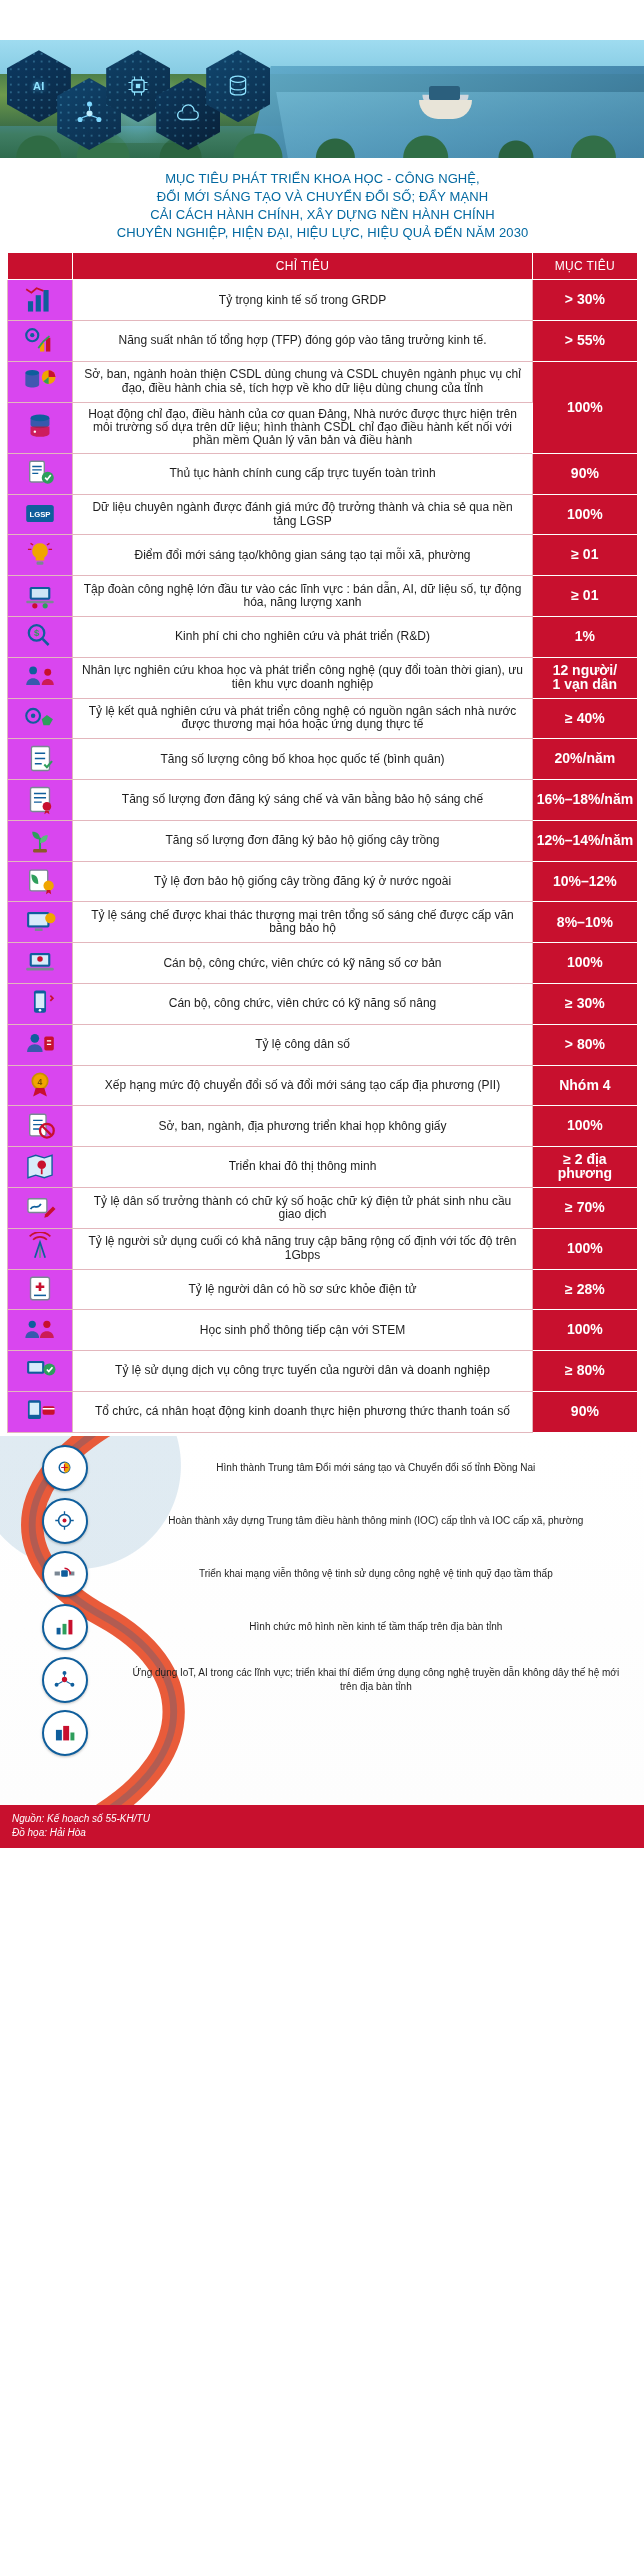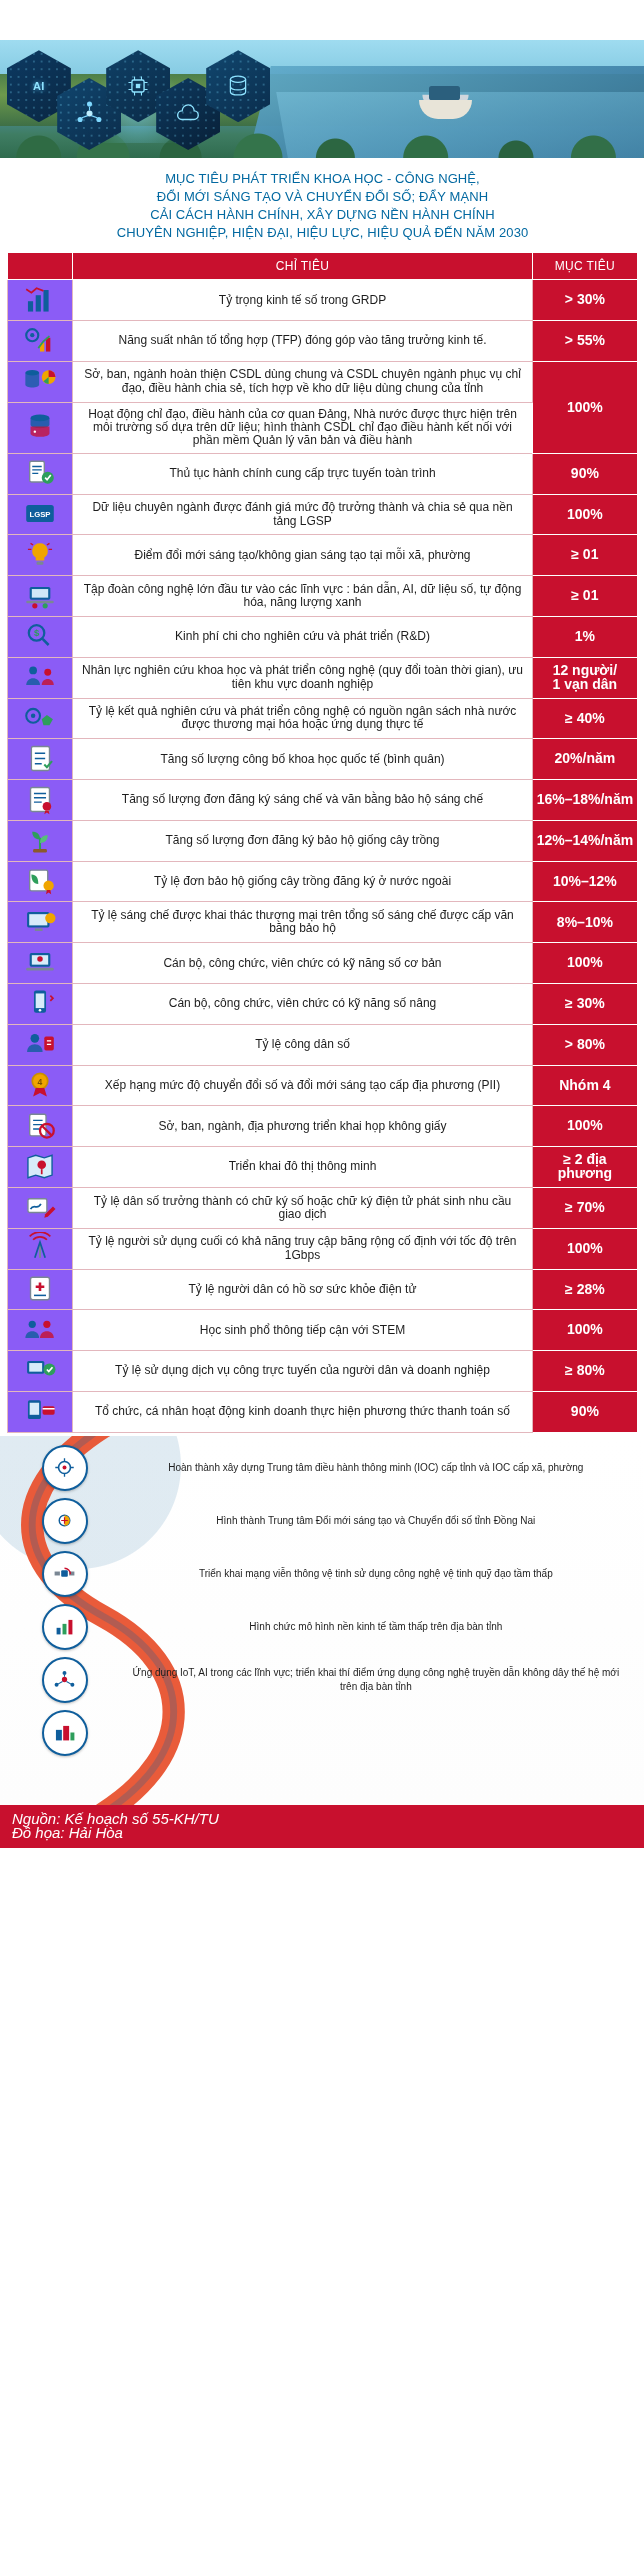--- a/index.html
+++ b/index.html
@@ -140,21 +140,21 @@
   th.col-val  { width: 103px; }
 
   .table td {
     border: 0.9px solid #e3b7bd;
     vertical-align: middle;
   }
   td.icon-cell {
     width: 64px;
     padding: 3.4px 1.7px;
     text-align: right;
-    background: #8b5cf6;
+    background: #d946ef;
     border-left: 0.9px solid #e3b7bd;
   }
   td.name-cell {
     padding: 5.2px 8.6px;
     font-size: 12px;
     line-height: 13.3px;
     text-align: center;
     color: #1d1d1d;
     background: #ffffff;
   }
@@ -229,21 +229,21 @@
     text-align: center;
     padding: 3.4px 12px 3.4px 0;
     color: #1d1d1d;
   }
 
   
   .footer {
     background: #c8102e;
     color: #ffffff;
     padding: 6.9px 12px 8.6px 12px;
-    font-size: 15px;
+    font-size: 10px;
     line-height: 13.7px;
   }
   .footer div { font-style: italic; }
 </style>
 </head>
 <body>
 
 <div class="page">
 
   <div class="hero">
@@ -700,39 +700,39 @@
     <div class="tl-bg"></div>
     <svg class="tl-curve" viewBox="0 0 260 430" preserveAspectRatio="none">
       <path d="M120 -10 C 10 60, 10 150, 120 210 C 230 270, 230 370, 120 440" fill="none" stroke="#e8522f" stroke-width="26" stroke-linecap="round" opacity="0.95"></path>
       <path d="M120 -10 C 10 60, 10 150, 120 210 C 230 270, 230 370, 120 440" fill="none" stroke="#0f5e9c" stroke-width="8" opacity="0.25"></path>
     </svg>
     <div id="timeline-rows">
         <div class="tl-row">
           <div class="tl-node">
             <div class="tl-circle">
               <svg width="29" height="29" viewBox="0 0 44 36" aria-hidden="true">
-                <circle cx="22" cy="18" r="9" fill="none" stroke="#0f5e9c" stroke-width="2.4"></circle>
-                <circle cx="22" cy="18" r="3" fill="#c8102e"></circle>
-                <path d="M22 9V4M22 32v-5M13 18H8M36 18h-5" stroke="#0f5e9c" stroke-width="2"></path>
+                <circle cx="22" cy="18" r="8" fill="none" stroke="#0f5e9c" stroke-width="2.2"></circle>
+                <path d="M22 10a8 8 0 0 1 0 16" fill="#f0a500"></path>
+                <path d="M22 13v10M17 18h10" stroke="#c8102e" stroke-width="1.8"></path>
               </svg>
             </div>
           </div>
-          <div class="tl-text">Hoàn thành xây dựng Trung tâm điều hành thông minh (IOC) cấp tỉnh và IOC cấp xã, phường</div>
+          <div class="tl-text">Hình thành Trung tâm Đổi mới sáng tạo và Chuyển đổi số tỉnh Đồng Nai</div>
         </div>
         <div class="tl-row">
           <div class="tl-node">
             <div class="tl-circle">
               <svg width="29" height="29" viewBox="0 0 44 36" aria-hidden="true">
-                <circle cx="22" cy="18" r="8" fill="none" stroke="#0f5e9c" stroke-width="2.2"></circle>
-                <path d="M22 10a8 8 0 0 1 0 16" fill="#f0a500"></path>
-                <path d="M22 13v10M17 18h10" stroke="#c8102e" stroke-width="1.8"></path>
+                <circle cx="22" cy="18" r="9" fill="none" stroke="#0f5e9c" stroke-width="2.4"></circle>
+                <circle cx="22" cy="18" r="3" fill="#c8102e"></circle>
+                <path d="M22 9V4M22 32v-5M13 18H8M36 18h-5" stroke="#0f5e9c" stroke-width="2"></path>
               </svg>
             </div>
           </div>
-          <div class="tl-text">Hình thành Trung tâm Đổi mới sáng tạo và Chuyển đổi số tỉnh Đồng Nai</div>
+          <div class="tl-text">Hoàn thành xây dựng Trung tâm điều hành thông minh (IOC) cấp tỉnh và IOC cấp xã, phường</div>
         </div>
         <div class="tl-row">
           <div class="tl-node">
             <div class="tl-circle">
               <svg width="29" height="29" viewBox="0 0 44 36" aria-hidden="true">
                 <rect x="17" y="13" width="10" height="10" rx="1.5" fill="#0f5e9c"></rect>
                 <rect x="7" y="15" width="8" height="6" fill="#7a8794"></rect>
                 <rect x="29" y="15" width="8" height="6" fill="#7a8794"></rect>
                 <path d="M22 10a9 9 0 0 1 9 9" fill="none" stroke="#c8102e" stroke-width="2"></path>
               </svg>

